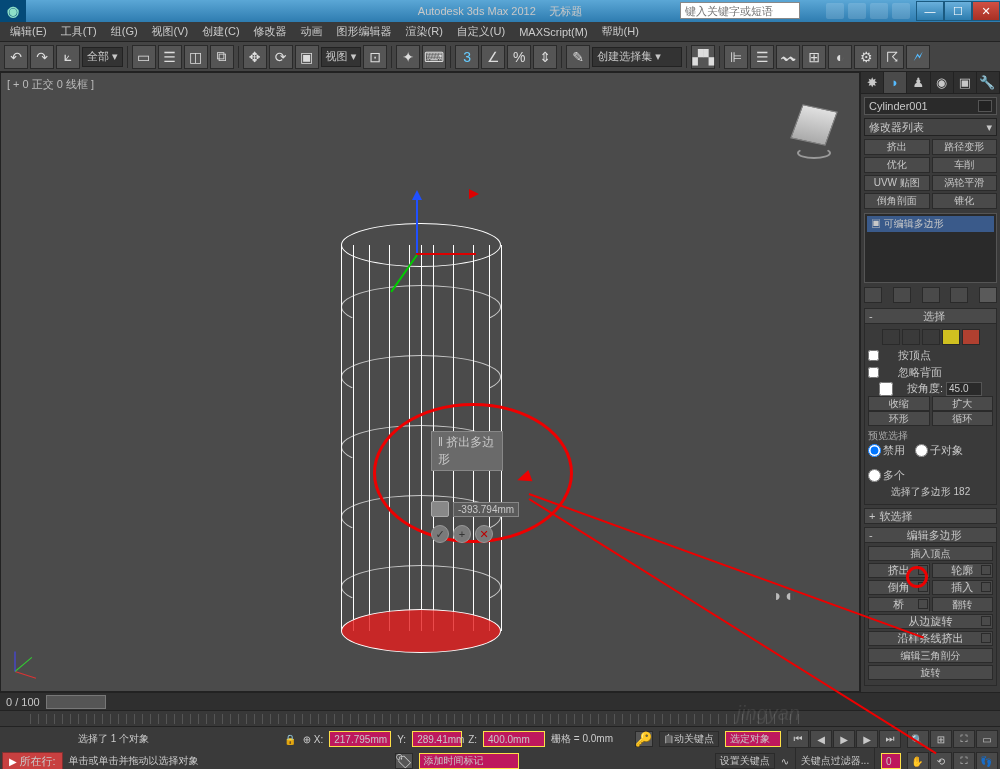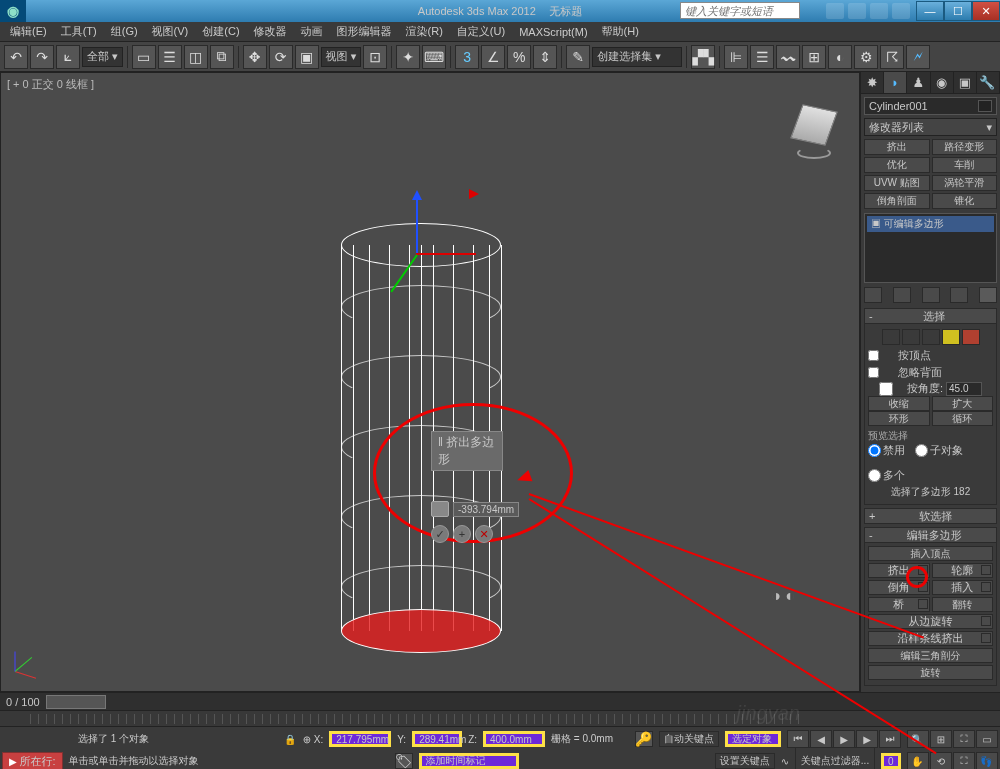--- a/index.html
+++ b/index.html
@@ -1,21 +1,21 @@
 <!DOCTYPE html>
 <html><head>
 <meta charset="utf-8">
 <style>
 *{box-sizing:border-box;margin:0;padding:0;font-family:"Microsoft YaHei",Arial,sans-serif;font-size:11px;color:#c8c8c8;user-select:none}
 body{background:#3a3a3a;width:1000px;height:769px;overflow:hidden;position:relative}
 .titlebar{height:22px;background:linear-gradient(#5ba7d6,#2e7cb0);display:flex;align-items:center;position:relative;color:#fff}
 .app-logo{width:26px;height:22px;background:#044a78;display:flex;align-items:center;justify-content:center;color:#8de0c7;font-size:14px;font-weight:bold}
 .title-center{position:absolute;left:50%;transform:translateX(-50%);color:#fff;font-size:12px}
 .title-search{position:absolute;right:200px;top:2px;width:120px;height:17px;background:#fff;border:1px solid #888}
-.title-search input{border:0;width:100%;height:100%;padding:0 4px;font-size:11px;color:#666;font-style:italic}
+.title-search input{border:0;width:100%;height:100%;padding:0 4px;font-size:11px;color:#666;}
 .title-tools{position:absolute;right:90px;display:flex;gap:4px}
 .title-tools .ticon{width:18px;height:16px;background:rgba(255,255,255,.15);border-radius:2px}
 .winbtns{position:absolute;right:0;display:flex}
 .winbtn{width:28px;height:20px;background:linear-gradient(#6ab0dc,#2c7cae);border:1px solid #1a5a80;display:flex;align-items:center;justify-content:center;color:#fff;font-size:11px}
 .winbtn.red{background:linear-gradient(#d05044,#a83024)}
 .menubar{height:20px;background:#3a3a3a;border-bottom:1px solid #222;display:flex;align-items:center;padding:0 4px;gap:2px}
 .menubar span{padding:2px 6px;color:#ccc;cursor:default}
 .toolbar{height:30px;background:#444;border-bottom:1px solid #222;display:flex;align-items:center;padding:0 4px;gap:2px}
 .tbtn{width:24px;height:24px;background:#555;border:1px solid #2a2a2a;display:flex;align-items:center;justify-content:center;font-size:14px;color:#ddd}
 .tsep{width:1px;height:22px;background:#2a2a2a;margin:0 2px}
@@ -89,21 +89,21 @@
 .editpoly .row{display:flex;gap:2px;margin-bottom:2px}
 .editpoly .eb{flex:1;height:15px;background:#4a4a4a;border:1px solid #2a2a2a;font-size:10px;display:flex;align-items:center;justify-content:center;position:relative}
 .editpoly .eb .sq{width:10px;height:10px;background:#4a4a4a;border:1px solid #2a2a2a;position:absolute;right:1px;top:1px}
 .timeslider{height:18px;background:#2f2f2f;border-top:1px solid #222;display:flex;align-items:center;padding:0 6px;font-size:10px}
 .timeslider .knob{width:60px;height:14px;background:#555;border:1px solid #777;margin-left:6px}
 .trackbar{height:16px;background:#383838;border-top:1px solid #222;position:relative}
 .trackbar::before{content:"";position:absolute;left:30px;right:200px;top:3px;height:10px;background:repeating-linear-gradient(90deg,#555 0,#555 1px,transparent 1px,transparent 8px)}
 .statusbar{background:#3a3a3a;border-top:1px solid #222;padding:2px;display:flex;flex-direction:column;gap:2px}
 .status-row{display:flex;align-items:center;gap:6px;height:20px}
 .status-row .lbl{font-size:10px;color:#ccc}
-.status-input{height:16px;background:#6d28d9;border:3px solid #fde047;padding:0 4px;font-size:10px;display:flex;align-items:center}
+.status-input{height:16px;background:#be185d;border:1px solid #fde047;padding:0 4px;font-size:10px;display:flex;align-items:center}
 .playback{display:flex;gap:1px}
 .playback .pb{width:22px;height:18px;background:#4a4a4a;border:1px solid #2a2a2a;display:flex;align-items:center;justify-content:center;font-size:10px}
 .nowtag{background:#c84040;color:#fff;padding:1px 6px;font-size:10px;border:1px solid #803030}
 .watermark{position:absolute;right:200px;bottom:44px;color:rgba(200,200,200,.12);font-size:20px;font-style:italic;pointer-events:none}
 .hollow{position:absolute;right:64px;bottom:86px;color:#bbb;font-size:16px}
 </style>
 </head>
 <body>
 
 <div class="titlebar">
@@ -336,21 +336,21 @@
               <span>多个</span>
             </label>
         </div>
         <div class="small-txt">选择了多边形 182</div>
       </div>
     </div>
 
     <div class="roll">
         <div class="roll-head">
           <span>+</span>
-          <span style="flex:1;text-align:center">软选择</span>
+          <span style="flex:1;">软选择</span>
         </div>
       </div>
 
     <div class="roll">
       <div class="roll-head">
           <span>-</span>
           <span style="flex:1;text-align:center">编辑多边形</span>
         </div>
       <div class="roll-body editpoly">
         <div class="row">

